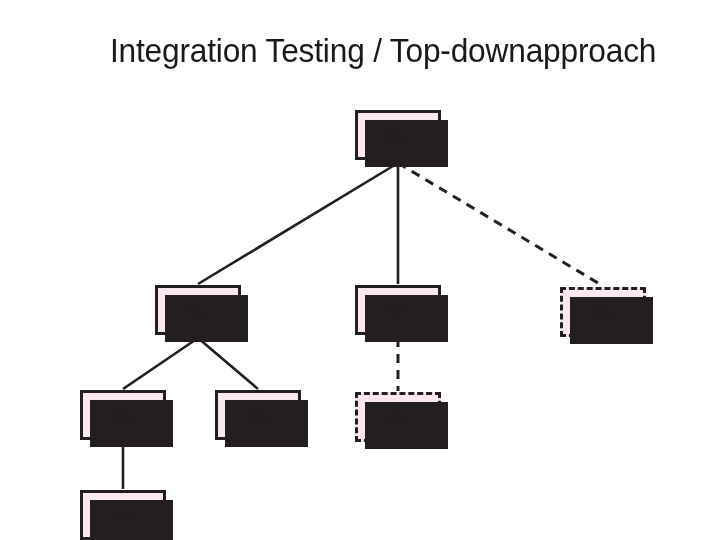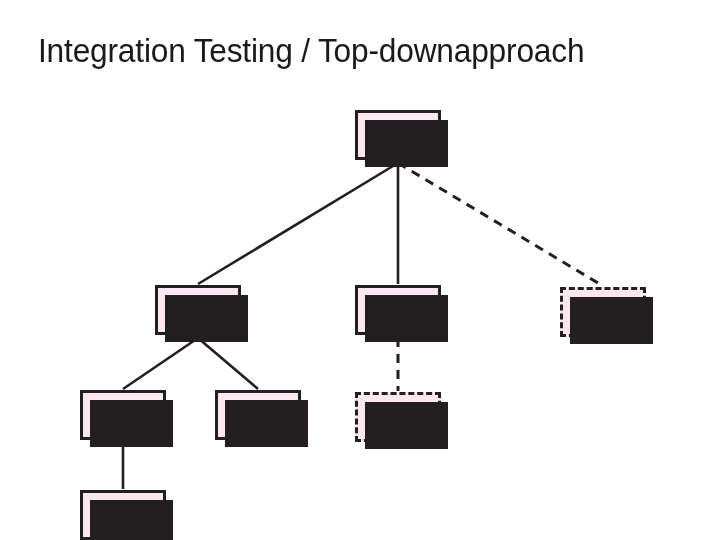--- a/index.html
+++ b/index.html
@@ -15,20 +15,21 @@
     font-family: "Liberation Sans", sans-serif;
     background: #ffffff;
   }
 
   #slide {
     position: absolute;
     left: 0; top: 0;
     width: 720px;
     height: 540px;
     background: #ffffff;
+    text-align: right;
   }
 
   
   #slide-title {
     position: absolute;
     left: 38px;
     top: 28px;
     width: 644px;
     height: 46px;
     font-family: "Liberation Sans", sans-serif;

